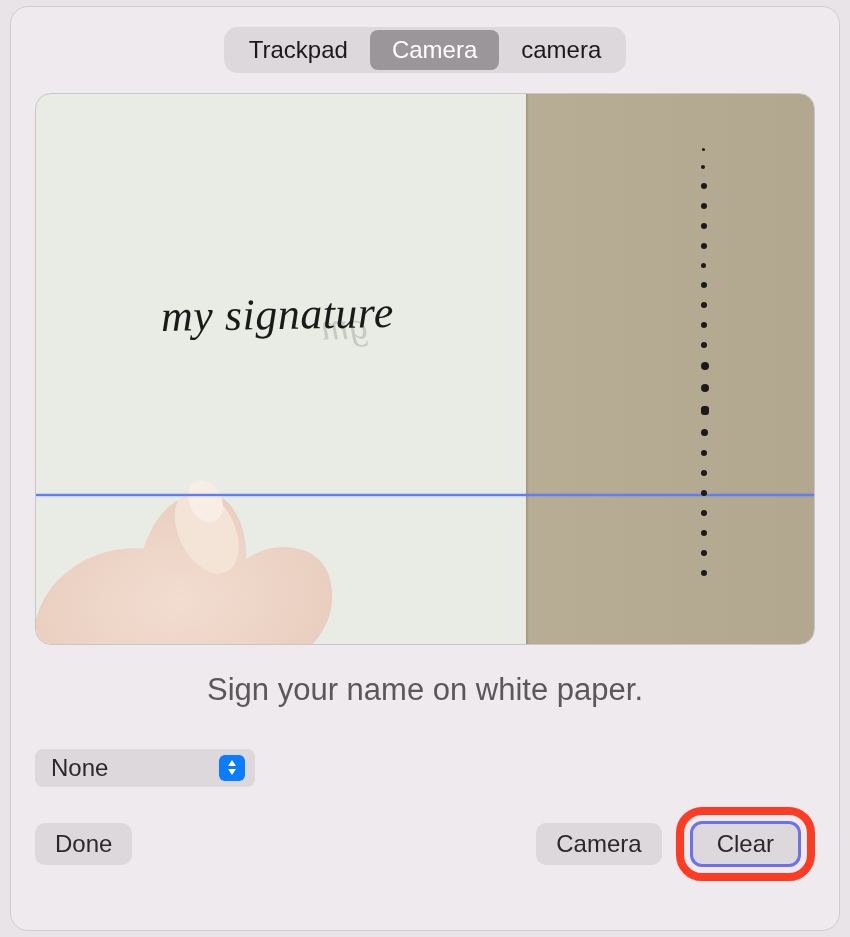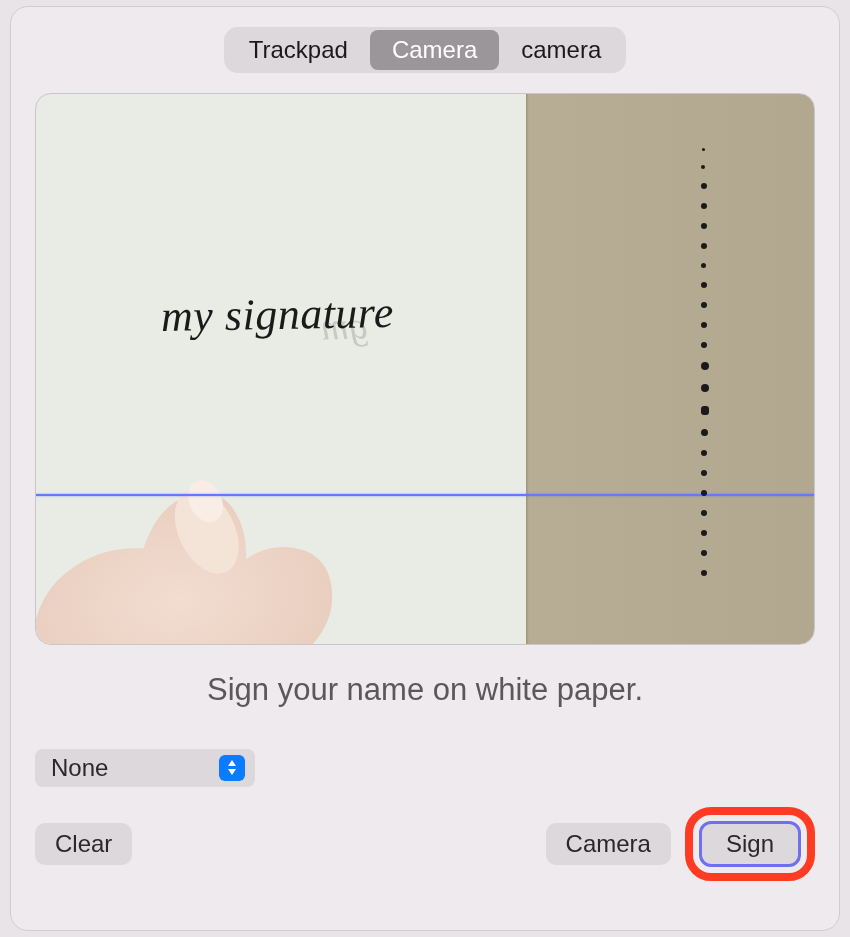--- a/index.html
+++ b/index.html
@@ -272,21 +272,21 @@
             <path d="M5 0 L9 6 L1 6 Z" fill="#ffffff"></path>
           </svg>
         <svg width="10" height="7" viewBox="0 0 10 7">
             <path d="M5 7 L9 1 L1 1 Z" fill="#ffffff"></path>
           </svg>
       </span>
     </div>
   </div>
 
   <div class="row-buttons">
-    <button class="btn">Clear</button>
+    <button class="btn">Done</button>
     <div class="spacer"></div>
     <button class="btn">Camera</button>
     <span class="done-ring">
-      <button class="btn-done">Sign</button>
+      <button class="btn-done">Clear</button>
     </span>
   </div>
 
 </div>
 
 </body></html>

